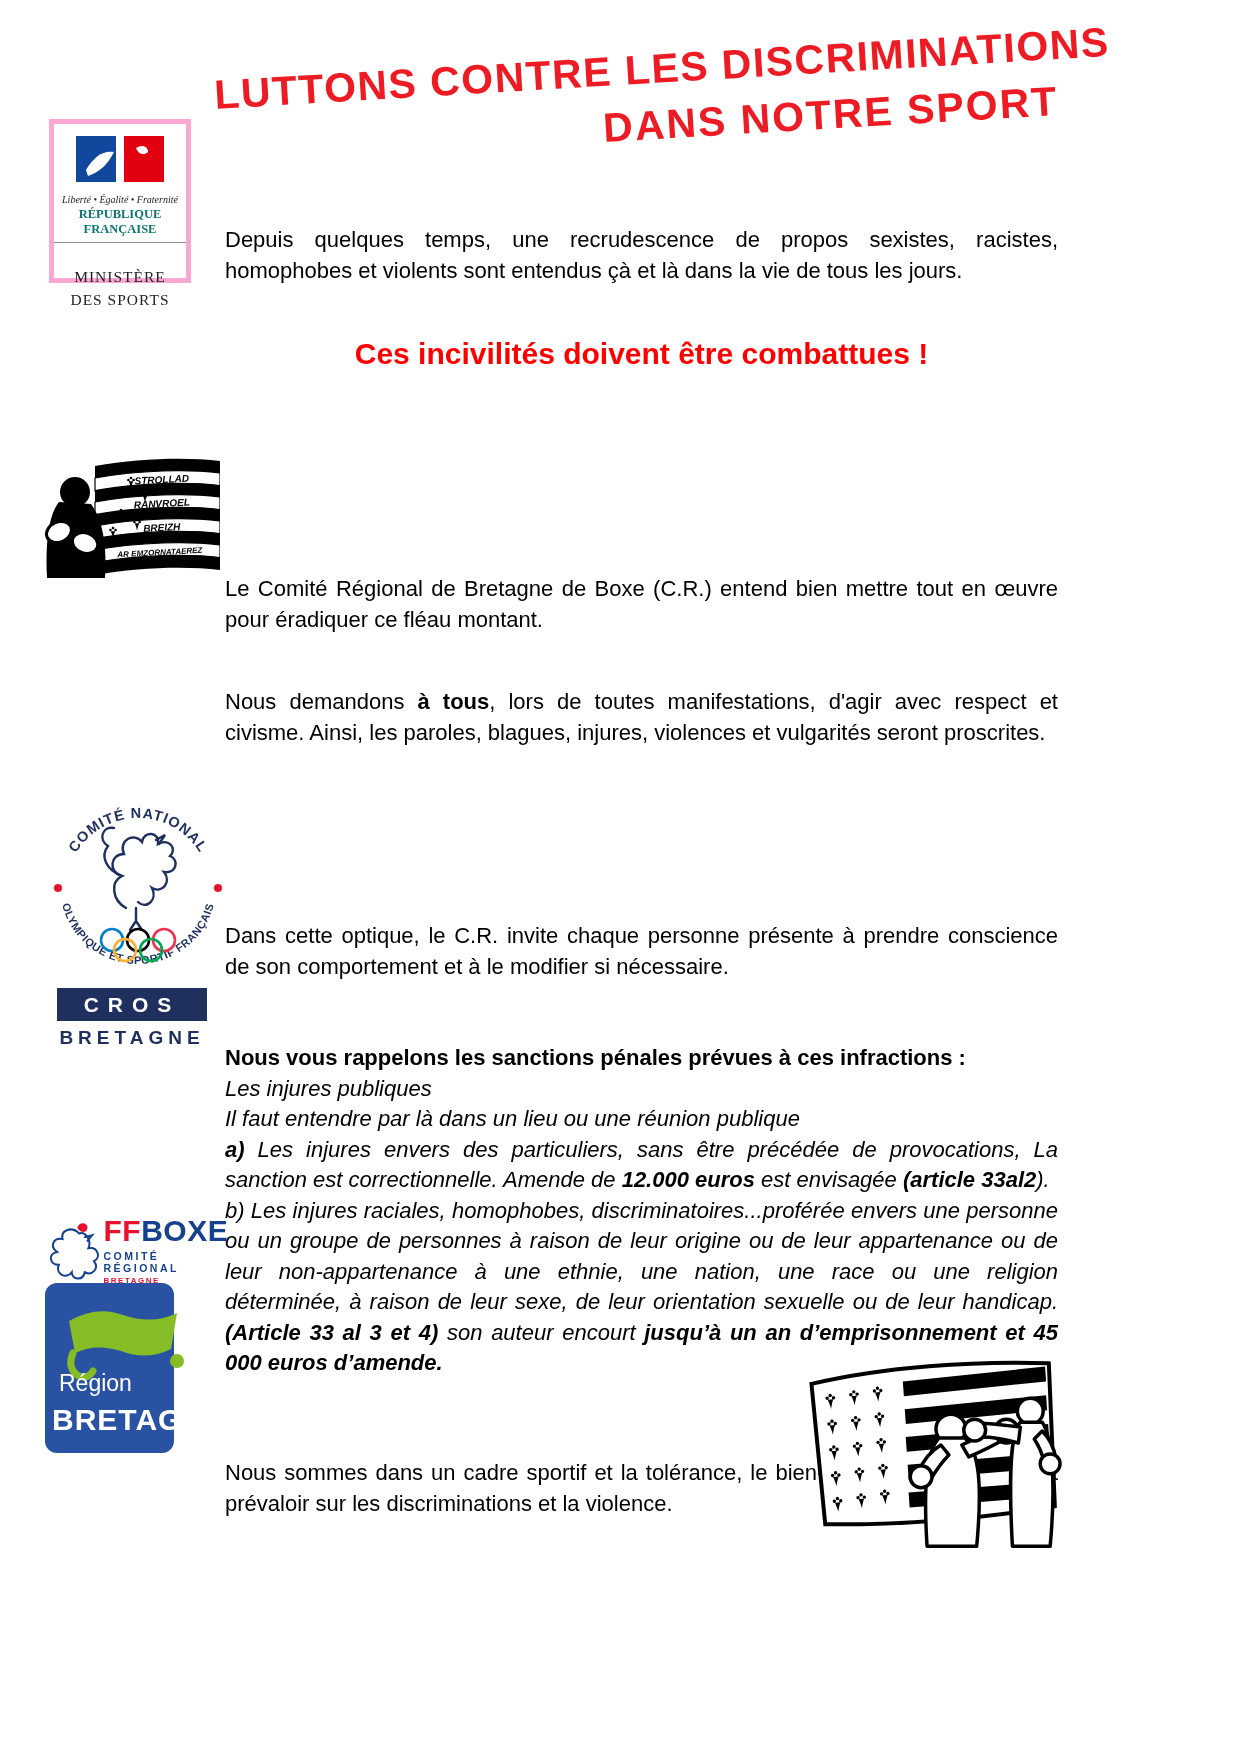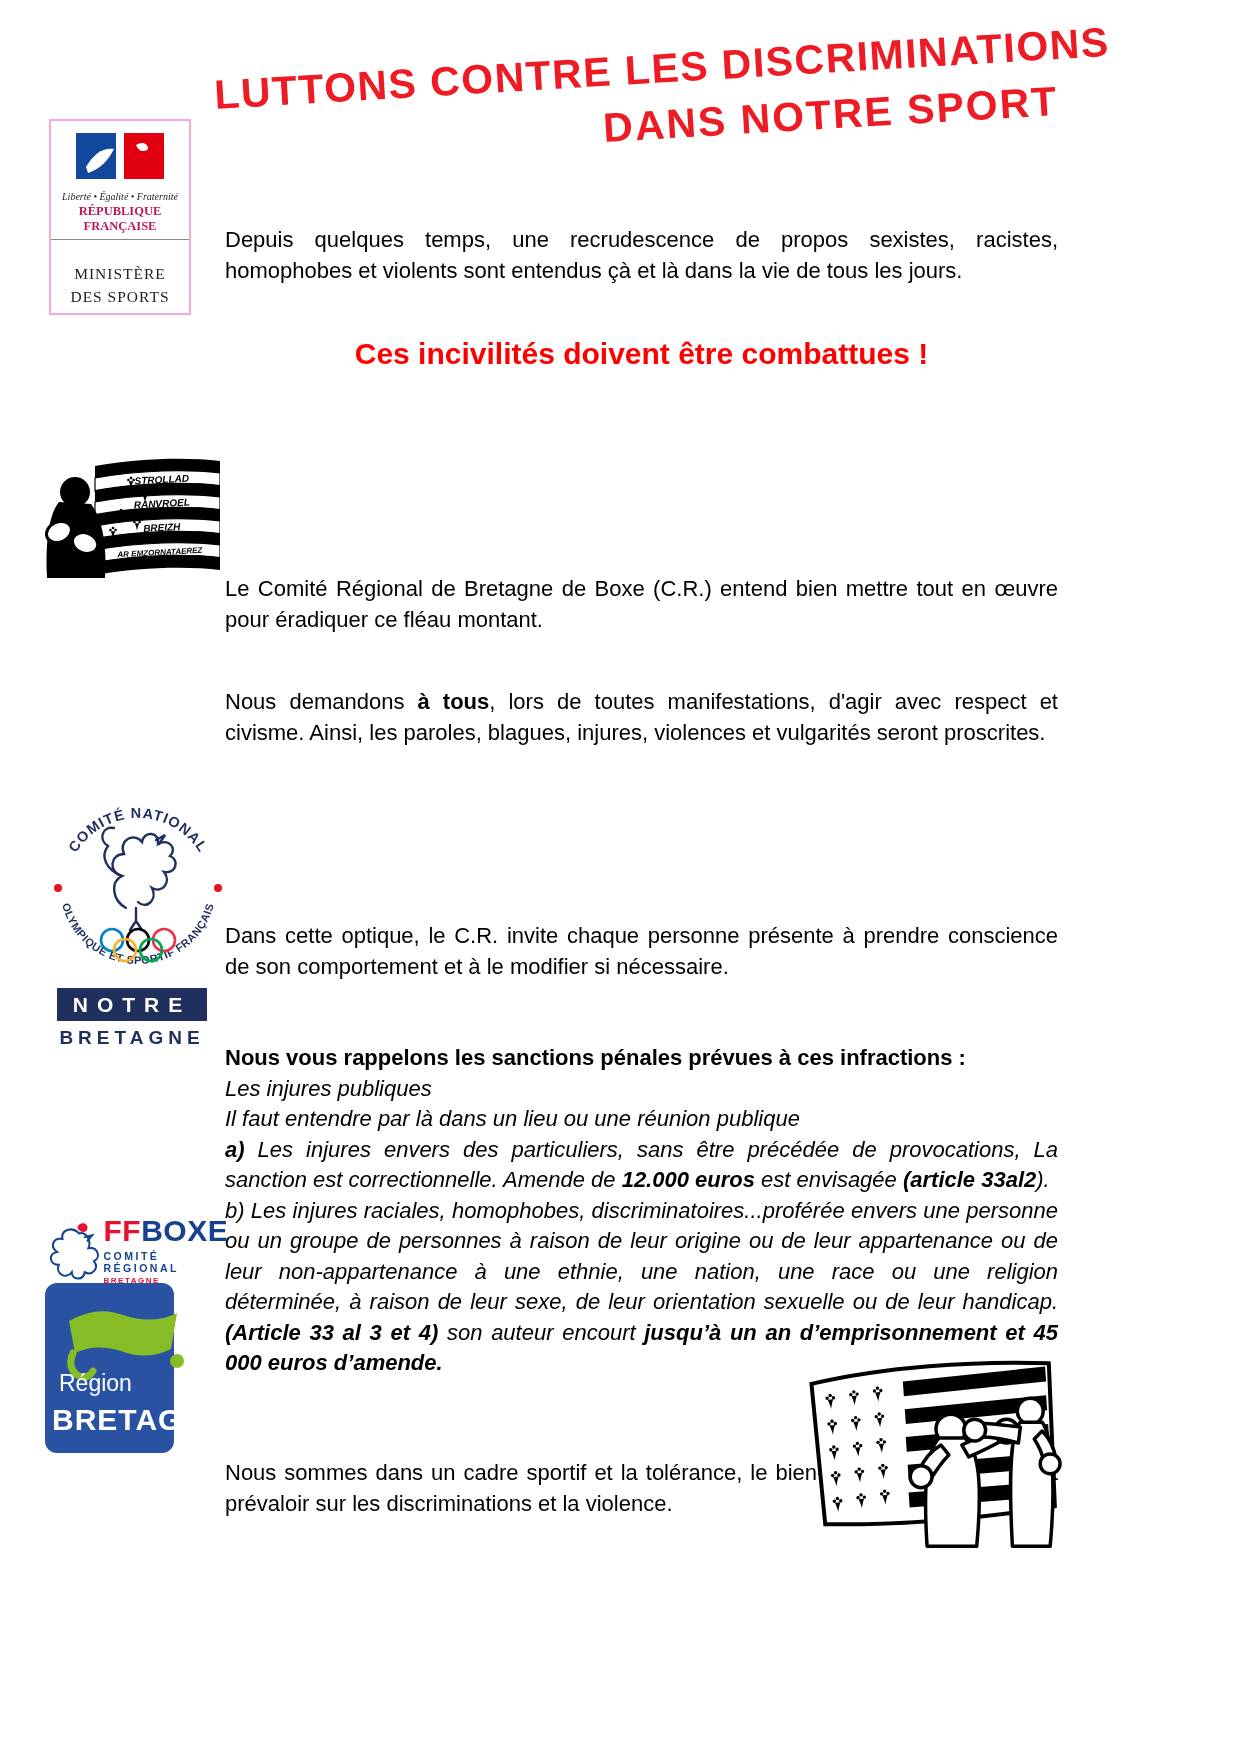--- a/index.html
+++ b/index.html
@@ -14,25 +14,25 @@
   #title{left:216px;top:72px;width:844px;transform:rotate(-3.4deg);
          transform-origin:left center;font-weight:bold;}
   #title .l1{font-size:41px;letter-spacing:1.5px;white-space:nowrap;}
   #title .l2{font-size:41px;letter-spacing:2px;text-align:right;margin-top:9px;padding-right:2px;}
 
   
   #red-heading{left:225px;top:337px;width:833px;text-align:center;
                font-size:30px;font-weight:bold;}
 
   
-  #ministry{left:49px;top:119px;width:142px;height:196px;border:2px solid #f9a8d4;
+  #ministry{left:49px;top:119px;width:142px;height:164px;border:5px solid #f9a8d4;
             background:#fff;box-sizing:border-box;text-align:center;}
   #ministry .top{height:119px;border-bottom:1px solid #8a8a8a;box-sizing:border-box;padding-top:12px;}
   #ministry .motto{font-family:"Liberation Serif",serif;font-style:italic;font-size:10px;color:#222;margin-top:4px;}
-  #ministry .republic{font-family:"Liberation Serif",serif;font-weight:bold;font-size:12.5px;color:#be185d;margin-top:2px;}
+  #ministry .republic{font-family:"Liberation Serif",serif;font-weight:bold;font-size:12.5px;color:#0f766e;margin-top:2px;}
   #ministry .bottom{padding-top:22px;font-family:"Liberation Serif",serif;font-size:15.5px;
                     letter-spacing:1px;color:#222;line-height:23px;}
 
   
   #sanctions{left:225px;top:1043px;width:833px;font-size:22px;line-height:30.5px;}
   #sanctions p{margin:0;text-align:justify;}
   #sanctions .head{text-align:left;}
 
   
   #cros-box{left:57px;top:988px;width:150px;height:33px;background:#1f2f5e;color:#fff;
@@ -158,21 +158,21 @@
 
     <g fill="none" stroke-width="2.6">
       <circle cx="64" cy="150" r="11" stroke="#0081c8"></circle>
       <circle cx="90" cy="150" r="11" stroke="#000000"></circle>
       <circle cx="116" cy="150" r="11" stroke="#ee334e"></circle>
       <circle cx="77" cy="160" r="11" stroke="#fcb131"></circle>
       <circle cx="103" cy="160" r="11" stroke="#00a651"></circle>
     </g>
   </svg>
 
-  <div id="cros-box" class="abs">NOTRE</div>
+  <div id="cros-box" class="abs">CROS</div>
   <div id="cros-region" class="abs">BRETAGNE</div>
 
   <div class="abs body-text" style="left:225px;top:920px;width:833px;"><span>Dans cette optique, le C.R. invite chaque personne présente à prendre conscience de son comportement et à le modifier si nécessaire.</span></div>
 
   <div id="sanctions" class="abs">
     <p class="head"><span class="b">Nous vous rappelons les sanctions pénales prévues à ces infractions :</span></p>
     <p style="text-align:left"><span class="i">Les injures publiques</span></p>
     <p style="text-align:left"><span class="i">Il faut entendre par là dans un lieu ou une réunion publique</span></p>
     <p><span class="b i">a)</span><span class="i"> Les injures envers des particuliers, sans être précédée de provocations, La sanction est correctionnelle. Amende de </span><span class="b i">12.000 euros</span><span class="i"> est envisagée </span><span class="b i">(article 33al2</span><span class="i">).</span></p>
     <p><span class="i">b) Les injures raciales, homophobes, discriminatoires...proférée envers une personne ou un groupe de personnes à raison de leur origine ou de leur appartenance ou de leur non-appartenance à une ethnie, une nation, une race ou une religion déterminée, à raison de leur sexe, de leur orientation sexuelle ou de leur handicap. </span><span class="b i">(Article 33 al 3 et 4)</span><span class="i"> son auteur encourt </span><span class="b i">jusqu’à un an d’emprisonnement et 45 000 euros d’amende.</span></p>

